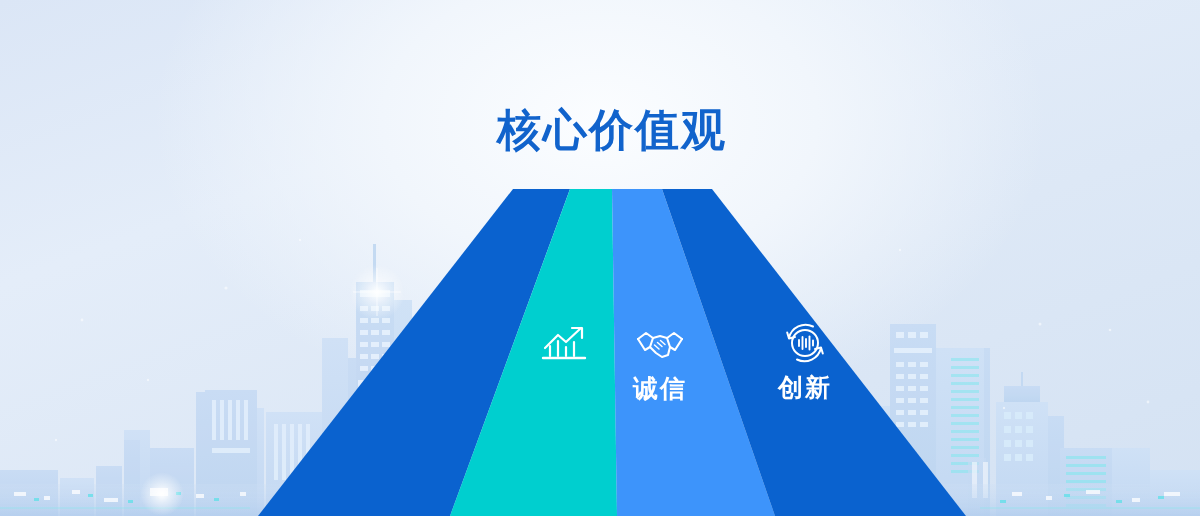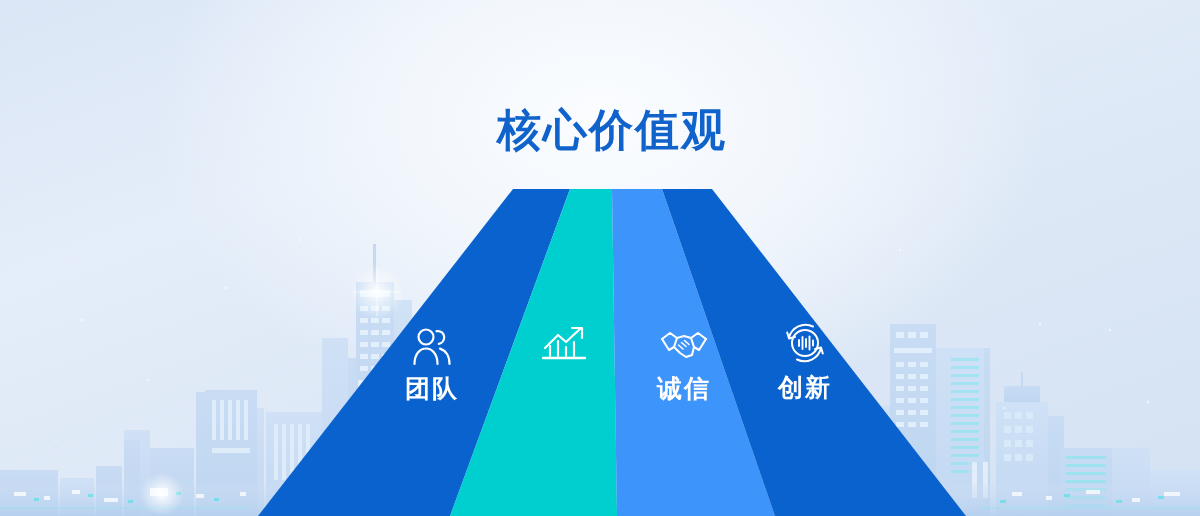--- a/index.html
+++ b/index.html
@@ -45,21 +45,21 @@
   .band-label {
     margin-top:10px;
     font-size:25px;
     font-weight:bold;
     letter-spacing:2px;
     line-height:1;
     color:#ffffff;
   }
   #c-team    { left:372px; top:322px; }
   #c-perf    { left:505px; top:320px; }
-  #c-integ   { left:624px; top:322px; }
+  #c-integ   { left:600px; top:322px; }
   #c-innov   { left:745px; top:321px; }
 </style>
 </head>
 <body>
 
 <div id="stage">
 
   <svg id="bg-svg" viewBox="0 0 1200 516">
     <defs>
       <linearGradient id="bldg" x1="0" y1="0" x2="0" y2="1">
@@ -306,31 +306,20 @@
 
     <polygon points="513,189 570,189 450,516 258,516" fill="#0a62cf"></polygon>
 
     <polygon points="570,189 612,189 617,516 450,516" fill="#00cfcf"></polygon>
 
     <polygon points="612,189 662,189 775,516 617,516" fill="#3d94fb"></polygon>
 
     <polygon points="662,189 712,189 966,516 775,516" fill="#0a62cf"></polygon>
   </svg>
 
-  <div class="band-content" id="c-team">
-    <div class="band-icon">
-      <svg width="42" height="40" viewBox="0 0 42 40">
-        <circle cx="15" cy="11" r="7.5" fill="none" stroke="#fff" stroke-width="2.2"></circle>
-        <path d="M3.5 38 C3.5 27.5 9.5 22.5 15 22.5 C20.5 22.5 26.5 27.5 26.5 38" fill="none" stroke="#fff" stroke-width="2.2" stroke-linecap="round"></path>
-        <path d="M25.5 5.2 C29.6 4.4 33.2 7.2 33.2 11.2 C33.2 14.6 30.8 17.3 27.8 17.8" fill="none" stroke="#fff" stroke-width="2.2" stroke-linecap="round"></path>
-        <path d="M29 22.6 C34.2 24.2 38.5 29.4 38.5 38" fill="none" stroke="#fff" stroke-width="2.2" stroke-linecap="round"></path>
-      </svg>
-    </div>
-    <div class="band-label">团队</div>
-  </div>
 
   <div class="band-content" id="c-perf">
     <div class="band-icon">
       <svg width="48" height="42" viewBox="0 0 48 42">
         <path d="M4 26 L17 13 L25 20 L40 6" fill="none" stroke="#fff" stroke-width="2.2" stroke-linecap="round" stroke-linejoin="round"></path>
         <polyline points="31,6 41,6 41,16" fill="none" stroke="#fff" stroke-width="2.2" stroke-linecap="round" stroke-linejoin="round"></polyline>
         <line x1="9" y1="24" x2="9" y2="34" stroke="#fff" stroke-width="2.2" stroke-linecap="round"></line>
         <line x1="17" y1="19" x2="17" y2="34" stroke="#fff" stroke-width="2.2" stroke-linecap="round"></line>
         <line x1="25" y1="25" x2="25" y2="34" stroke="#fff" stroke-width="2.2" stroke-linecap="round"></line>
         <line x1="33" y1="20" x2="33" y2="34" stroke="#fff" stroke-width="2.2" stroke-linecap="round"></line>

